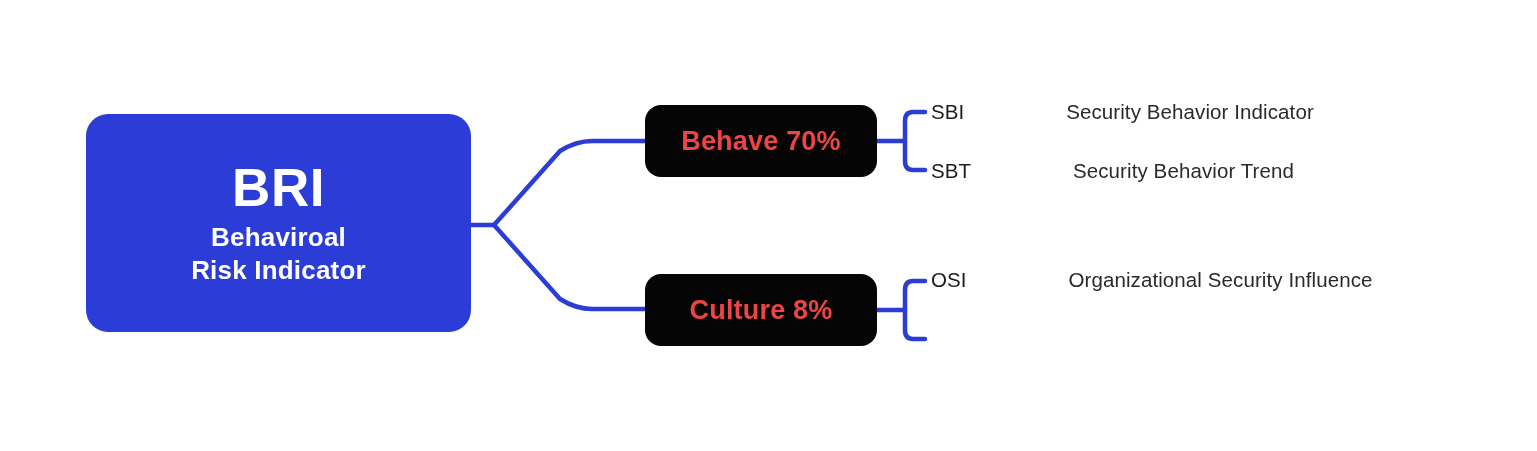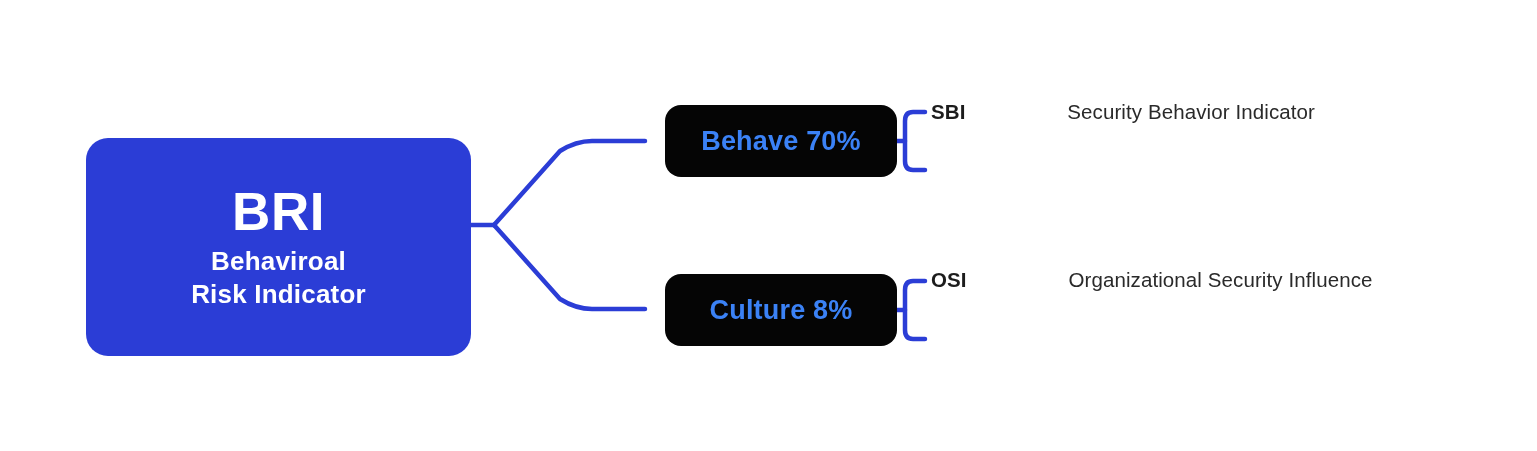--- a/index.html
+++ b/index.html
@@ -44,21 +44,20 @@
     border-radius: 22px;
     z-index: 2;
     display: flex;
     flex-direction: column;
     align-items: center;
     justify-content: center;
     color: #ffffff;
     text-align: center;
     box-sizing: border-box;
     padding: 0 18px;
-    margin-top: 24px;
   }
   .root-abbr {
     font-size: 53px;
     font-weight: 700;
     line-height: 1.05;
     letter-spacing: 0.5px;
     margin-bottom: 6px;
   }
   .root-line {
     font-size: 26px;
@@ -71,42 +70,41 @@
   .branch-node {
     position: absolute;
     width: 232px;
     height: 72px;
     background: #050505;
     border-radius: 16px;
     z-index: 2;
     display: flex;
     align-items: center;
     justify-content: center;
-    color: #3b82f6;
+    color: #ef4444;
     font-size: 27px;
     font-weight: 700;
     letter-spacing: 0.2px;
-    margin-left: 20px;
   }
   #branch-behave { left: 645px; top: 105px; }
   #branch-culture { left: 645px; top: 274px; }
 
   
   .leaf-label {
     position: absolute;
     left: 931px;
     z-index: 2;
     white-space: nowrap;
     color: #1c1c1c;
     font-size: 20.5px;
     line-height: 1;
     letter-spacing: 0.1px;
   }
   .leaf-abbr {
-    font-weight: 700;
+    font-weight: 400;
   }
   .leaf-desc {
     font-weight: 400;
     color: #2a2a2a;
     margin-left: 48px;
   }
   #leaf-sbi { top: 102px; }
   #leaf-sbt { top: 161px; }
   #leaf-osi { top: 270px; }
   #leaf-sis { top: 330px; }
@@ -142,18 +140,21 @@
   <div class="branch-node" id="branch-behave">
     <span>Behave 70%</span>
   </div>
   <div class="branch-node" id="branch-culture">
     <span>Culture 8%</span>
   </div>
 
   <div class="leaf-label" id="leaf-sbi">
     <span class="leaf-abbr">SBI</span><span class="leaf-desc"> </span><span class="leaf-desc">Security Behavior Indicator</span>
   </div>
+  <div class="leaf-label" id="leaf-sbt">
+    <span class="leaf-abbr">SBT</span><span class="leaf-desc"> </span><span class="leaf-desc">Security Behavior Trend</span>
+  </div>
 
   <div class="leaf-label" id="leaf-osi">
     <span class="leaf-abbr">OSI</span><span class="leaf-desc"> </span><span class="leaf-desc">Organizational Security Influence</span>
   </div>
 
 </div>
 
 </body></html>

